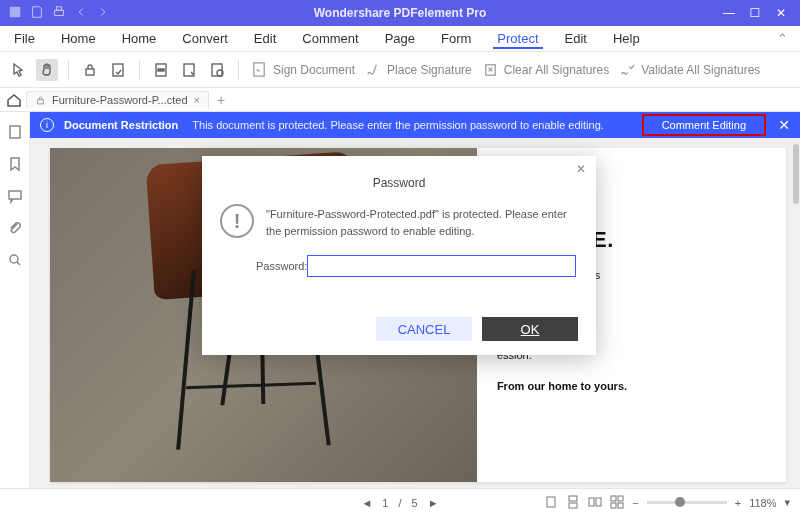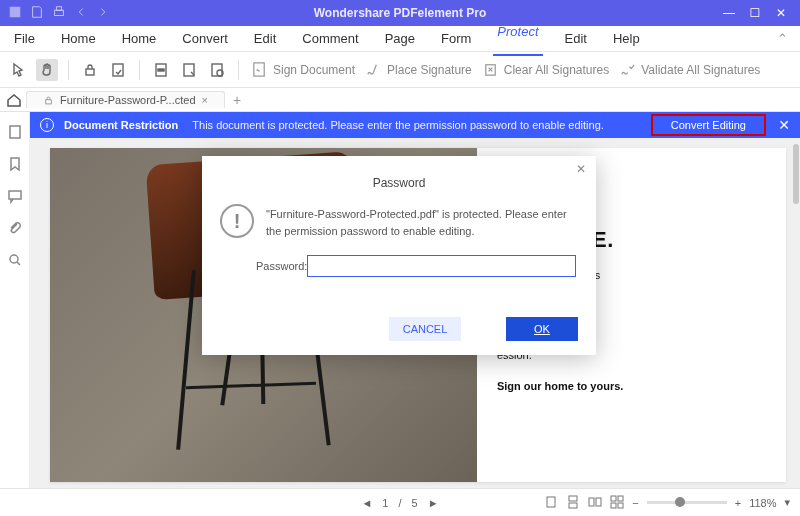--- a/index.html
+++ b/index.html
@@ -7,34 +7,34 @@
 
 .titlebar { height: 26px; background: #5a5de8; display: flex; align-items: center; color: #fff; position: relative; }
 .titlebar .left-icons { display: flex; gap: 8px; padding-left: 8px; }
 .titlebar .left-icons svg { width: 14px; height: 14px; opacity: 0.7; }
 .titlebar .title { position: absolute; left: 50%; transform: translateX(-50%); font-size: 12px; color: #e8e8ff; font-weight: bold; }
 .titlebar .win-controls { margin-left: auto; display: flex; gap: 12px; padding-right: 12px; }
 .titlebar .win-controls span { width: 14px; text-align: center; cursor: pointer; }
 
 .menubar { height: 26px; background: #fff; display: flex; align-items: center; gap: 18px; padding: 0 10px; border-bottom: 1px solid #e5e5e5; font-size: 13px; color: #333; position: relative; }
 .menubar .mitem { cursor: pointer; padding: 2px 4px; }
-.menubar .mitem.active { color: #3b5cff; border-bottom: 2px solid #3b5cff; padding-bottom: 15px; font-style: italic; }
+.menubar .mitem.active { color: #3b5cff; border-bottom: 2px solid #3b5cff; padding-bottom: 1px; }
 .menubar .chev { position: absolute; right: 12px; color: #999; }
 
 .toolbar { height: 36px; background: #fff; border-bottom: 1px solid #e5e5e5; display: flex; align-items: center; padding: 0 8px; gap: 6px; }
 .toolbar .tb-btn { width: 22px; height: 22px; display: flex; align-items: center; justify-content: center; cursor: pointer; border-radius: 2px; }
 .toolbar .tb-btn.active { background: #e0e0e0; }
 .toolbar .tb-btn svg { width: 16px; height: 16px; stroke: #666; fill: none; stroke-width: 1.4; }
 .toolbar .sep { width: 1px; height: 20px; background: #e0e0e0; margin: 0 4px; }
 .toolbar .tb-action { display: flex; align-items: center; gap: 5px; color: #888; font-size: 12px; cursor: pointer; padding: 0 2px; }
 .toolbar .tb-action svg { width: 17px; height: 17px; stroke: #999; fill: none; stroke-width: 1.3; }
 
 .tabbar { height: 24px; background: #fff; border-bottom: 1px solid #e3e3e3; display: flex; align-items: center; padding: 0 6px; gap: 4px; }
 .tabbar .home-ic { width: 16px; height: 16px; }
-.tabbar .tab { display: flex; align-items: center; gap: 6px; font-size: 11px; color: #555; padding: 2px 16px; border: 1px solid #e3e3e3; border-bottom: none; border-radius: 3px 3px 0 0; background: #fafafa; }
+.tabbar .tab { display: flex; align-items: center; gap: 6px; font-size: 11px; color: #555; padding: 2px 8px; border: 1px solid #e3e3e3; border-bottom: none; border-radius: 3px 3px 0 0; background: #fafafa; }
 .tabbar .tab .x { color: #888; cursor: pointer; }
 .tabbar .add { color: #999; font-size: 14px; cursor: pointer; margin-left: 4px; }
 
 .workspace { display: flex; height: 376px; position: relative; }
 .side { width: 30px; background: #fff; border-right: 1px solid #eee; display: flex; flex-direction: column; align-items: center; gap: 16px; padding-top: 12px; }
 .side svg { width: 16px; height: 16px; stroke: #888; fill: none; stroke-width: 1.5; cursor: pointer; }
 
 .canvas { flex: 1; background: #f0f0f0; position: relative; }
 .notice { height: 26px; background: #3b5cff; display: flex; align-items: center; color: #fff; font-size: 11px; padding: 0 10px; position: relative; }
 .notice .info-ic { width: 14px; height: 14px; border: 1.5px solid #fff; border-radius: 50%; display: flex; align-items: center; justify-content: center; font-size: 9px; margin-right: 10px; }
@@ -74,23 +74,23 @@
 .dialog { position: absolute; top: 156px; left: 202px; width: 394px; background: #fff; box-shadow: 0 4px 24px rgba(0,0,0,0.25); z-index: 50; }
 .dialog .dtitle { text-align: center; font-size: 12px; color: #444; padding: 20px 0 10px; position: relative; }
 .dialog .dclose { position: absolute; right: 10px; top: 6px; color: #888; cursor: pointer; font-size: 12px; }
 .dialog .drow { display: flex; padding: 4px 18px 10px 18px; gap: 12px; }
 .dialog .excl { width: 34px; height: 34px; border: 2.5px solid #999; border-radius: 50%; display: flex; align-items: center; justify-content: center; font-size: 20px; color: #888; flex-shrink: 0; font-weight: bold; }
 .dialog .dmsg { font-size: 11px; color: #555; line-height: 1.5; padding-top: 2px; }
 .dialog .pwrow { display: flex; align-items: center; padding: 6px 20px 14px 54px; }
 .dialog .pwrow label { font-size: 11px; color: #555; }
 .dialog .pwrow input { flex: 1; height: 22px; border: 1px solid #3b5cff; outline: none; padding: 0 5px; font-size: 11px; }
 .dialog .dbtns { display: flex; justify-content: flex-end; gap: 10px; padding: 26px 18px 14px; }
-.dialog .dbtns button { width: 72px; height: 24px; border: none; font-size: 11px; cursor: pointer; margin-left: 35px; }
+.dialog .dbtns button { width: 96px; height: 24px; border: none; font-size: 13px; cursor: pointer; }
 .dialog .btn-cancel { background: #eaefff; color: #3b5cff; }
-.dialog .btn-ok { background: #1d4ed8; color: #fff; text-decoration: underline; }
+.dialog .btn-ok { background: #404040; color: #fff; text-decoration: underline; }
 </style>
 </head>
 <body>
 
 <div class="titlebar">
   <div class="left-icons">
     <span><svg viewBox="0 0 16 16">
           <rect x="2" y="2" width="12" height="12" fill="#fff" opacity=".7"></rect>
         </svg></span>
     <span><svg viewBox="0 0 16 16">
@@ -237,41 +237,41 @@
         <circle cx="7" cy="7" r="4"></circle>
         <path d="M10 10l3 3"></path>
       </svg>
   </div>
 
   <div class="canvas">
     <div class="notice">
       <div class="info-ic">i</div>
       <span class="ntitle">Document Restriction</span>
       <span class="ntext">This document is protected. Please enter the permission password to enable editing.</span>
-      <span class="enable-btn">Convert Editing</span>
+      <span class="enable-btn">Comment Editing</span>
       <span class="close">✕</span>
     </div>
 
     <div class="page">
       <div class="img-side">
         <div class="chair">
           <div class="seat"></div>
           <div class="leg l1"></div>
             <div class="leg l2"></div>
             <div class="leg l3"></div>
             <div class="leg l4"></div>
           <div class="bar b1"></div>
         </div>
       </div>
       <div class="txt-side">
         <h2>ED BY</h2>
         <h2>LLECTIVE.</h2>
         <p><span>, meet local creatives</span><br><span>ners.</span></p>
         <p><span>etails of culture,</span><br><span>to find your own</span><br><span>ession.</span></p>
-        <p><b>Sign our home to yours.</b></p>
+        <p><b>From our home to yours.</b></p>
       </div>
     </div>
 
     <div class="scrollbar">
         <div class="thumb"></div>
       </div>
   </div>
 </div>
 
 <div class="statusbar">

